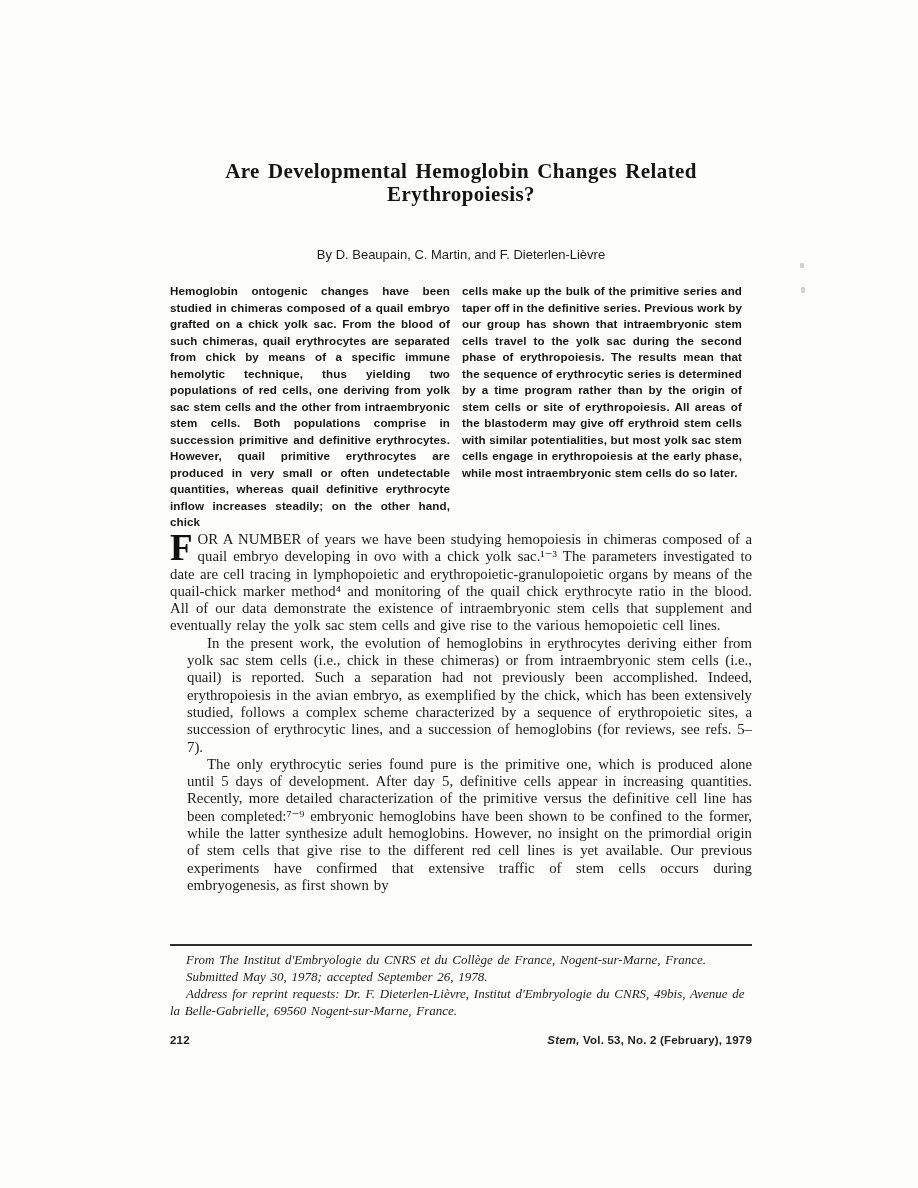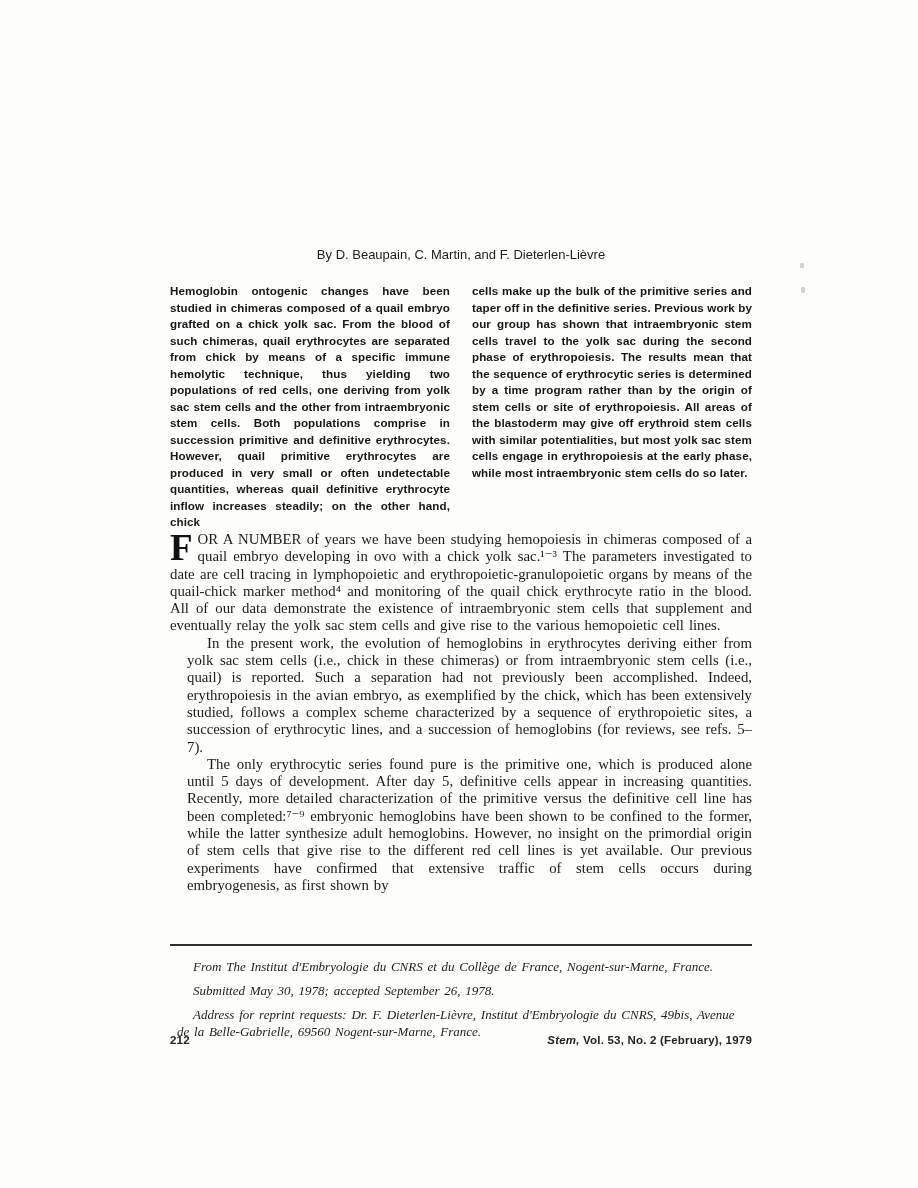--- a/index.html
+++ b/index.html
@@ -23,21 +23,21 @@
   
   .byline{
     position:absolute;left:170px;top:247px;width:582px;
     text-align:center;
     font-family:Liberation Sans, sans-serif;
     font-size:13px;line-height:15px;color:#1d1d1d;
   }
   
   .abstract{
     position:absolute;left:170px;top:283px;width:582px;
-    display:flex;gap:22px;
+    display:flex;gap:12px;
     font-family:"Liberation Sans","DejaVu Sans",sans-serif;
     font-weight:700;font-size:11.6px;line-height:16.5px;
     text-align:justify;color:#161616;letter-spacing:0.1px;
   }
   .abs-col{margin:0;width:280px;}
   
   .bodytext{
     position:absolute;left:170px;top:531px;width:582px;height:414px;
     overflow:hidden;
     font-size:14.8px;line-height:17.3px;
@@ -56,40 +56,42 @@
   .footrule{
     position:absolute;left:170px;top:944px;width:582px;
     border:none;border-top:2px solid #2e2e2e;margin:0;
   }
   
   .footnotes{
     position:absolute;left:170px;top:951px;width:582px;
     font-style:italic;font-size:13px;line-height:17px;
     word-spacing:1.5px;color:#1c1c1c;
   }
-  .footnotes p{margin:7px;text-indent:16px;}
+  .footnotes p{margin:0;text-indent:16px;}
   
   .pagefooter{
     position:absolute;left:170px;top:1034px;width:582px;
     display:flex;justify-content:space-between;align-items:flex-start;
     font-family:"Liberation Sans","DejaVu Sans",sans-serif;
     font-size:11.5px;font-weight:700;color:#222;letter-spacing:0.2px;
   }
   .pagefooter .journal i{font-style:italic;}
   
   .speck{position:absolute;background:#9aa0a2;opacity:0.45;border-radius:1px;}
   .s1{left:800px;top:263px;width:4px;height:5px;}
   .s2{left:801px;top:287px;width:4px;height:6px;}
 </style>
 </head>
 <body>
 
 <div class="page">
 
   <h1 class="title">
+    <span class="tl">Are Developmental Hemoglobin Changes Related</span>
+    <span class="tl">Erythropoiesis?</span>
   </h1>
 
   <div class="byline">By D. Beaupain, C. Martin, and F. Dieterlen-Lièvre</div>
 
   <div class="abstract">
     <p class="abs-col">Hemoglobin ontogenic changes have been studied in chimeras composed of a quail embryo grafted on a chick yolk sac. From the blood of such chimeras, quail erythrocytes are separated from chick by means of a specific immune hemolytic technique, thus yielding two populations of red cells, one deriving from yolk sac stem cells and the other from intraembryonic stem cells. Both populations comprise in succession primitive and definitive erythrocytes. However, quail primitive erythrocytes are produced in very small or often undetectable quantities, whereas quail definitive erythrocyte inflow increases steadily; on the other hand, chick</p>
     <p class="abs-col">cells make up the bulk of the primitive series and taper off in the definitive series. Previous work by our group has shown that intraembryonic stem cells travel to the yolk sac during the second phase of erythropoiesis. The results mean that the sequence of erythrocytic series is determined by a time program rather than by the origin of stem cells or site of erythropoiesis. All areas of the blastoderm may give off erythroid stem cells with similar potentialities, but most yolk sac stem cells engage in erythropoiesis at the early phase, while most intraembryonic stem cells do so later.</p>
   </div>
 
   <div class="bodytext">

